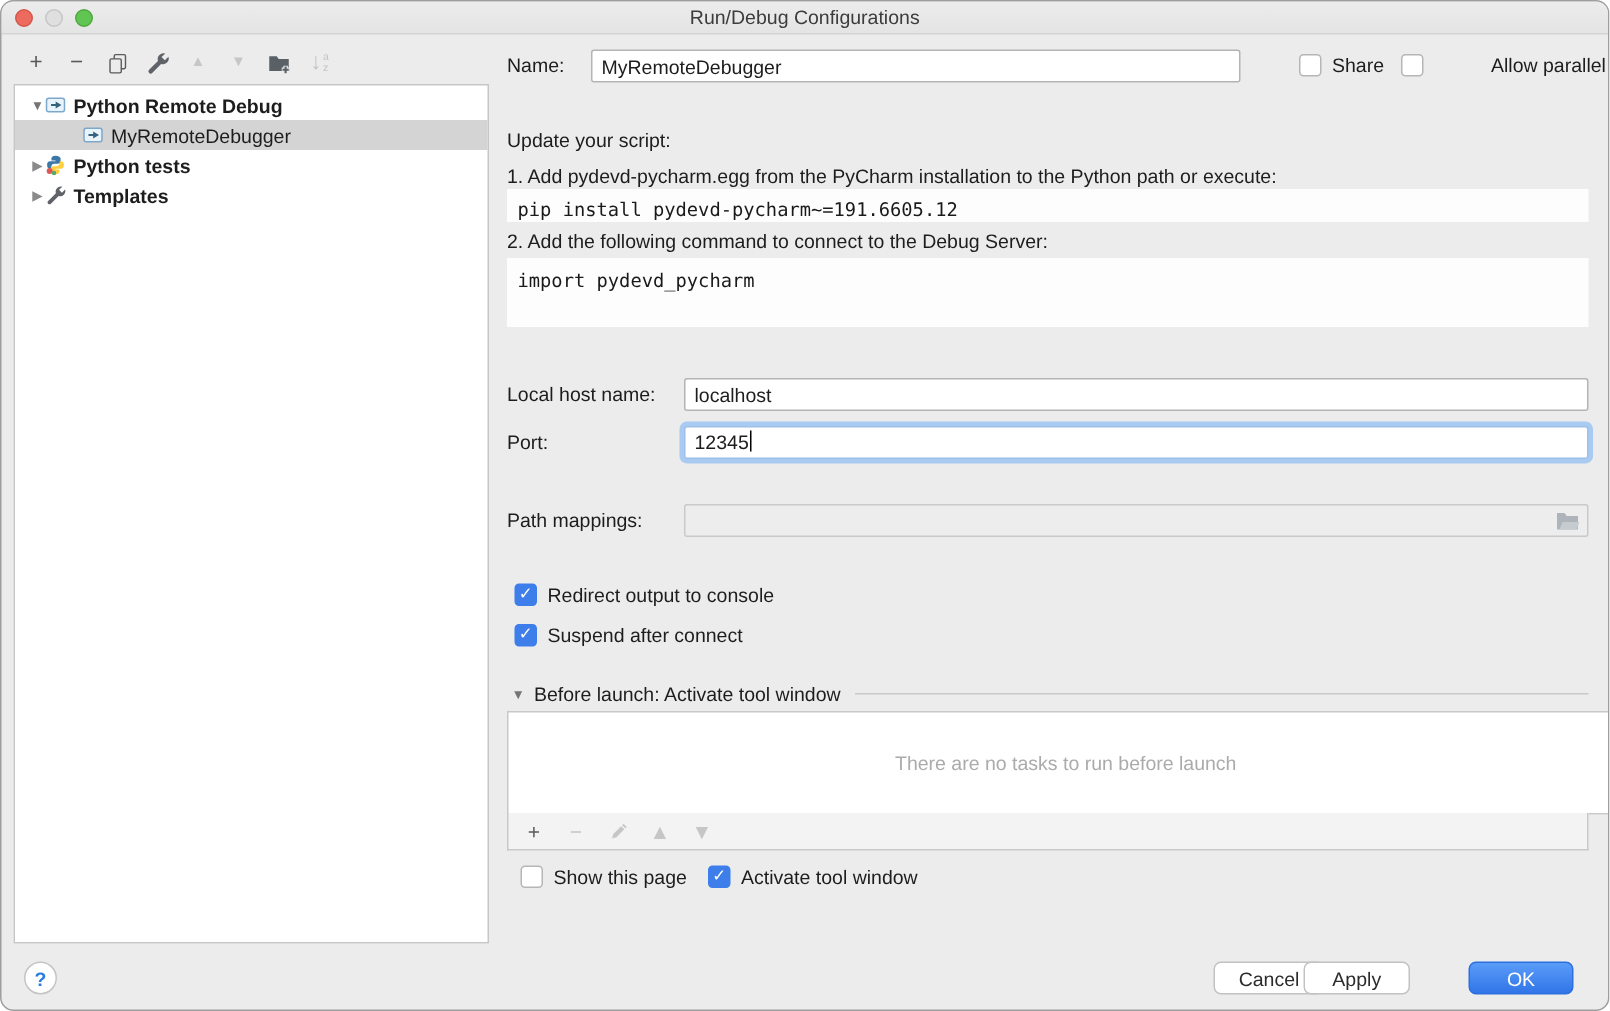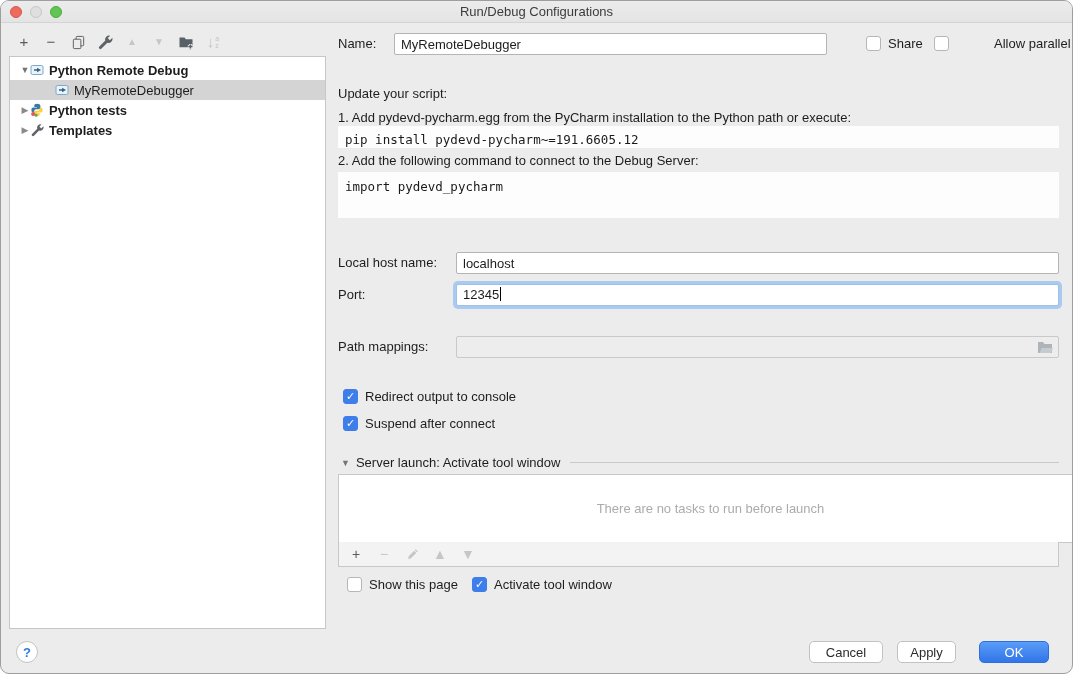--- a/index.html
+++ b/index.html
@@ -202,21 +202,21 @@
     </div>
     <div class="abs cbrow" style="left:5px;top:393px;">
       <span class="checkbox checked">
           <span>✓</span>
         </span>
       <span>Suspend after connect</span>
     </div>
 
     <div class="abs section-head" style="left:3px;top:432px;right:0;">
       <span class="disc">▼</span>
-      <span>Server launch: Activate tool window</span>
+      <span>Before launch: Activate tool window</span>
       <span class="hline"></span>
     </div>
     <div class="abs task-list" style="left:0;top:451px;width:745px;height:69px;">
       <span>There are no tasks to run before launch</span>
     </div>
     <div class="abs task-toolbar" style="left:0;top:519px;width:721px;height:25px;">
       <span class="tb-icon">+</span>
       <span class="tb-icon disabled">−</span>
       <span class="tb-icon disabled">
         <svg width="13" height="13" viewBox="0 0 16 16">
@@ -237,16 +237,16 @@
           <span>✓</span>
         </span>
       <span>Activate tool window</span>
     </div>
   </div>
 
   <div class="help-btn">
       <span>?</span>
     </div>
   <div class="btn" style="left:808px;width:74px;">Cancel</div>
-  <div class="btn" style="left:896px;width:59px;">Apply</div>
+  <div class="btn" style="left:868px;width:71px;">Apply</div>
   <div class="btn primary" style="left:978px;width:70px;">OK</div>
 
 </div>
 
 </body></html>

